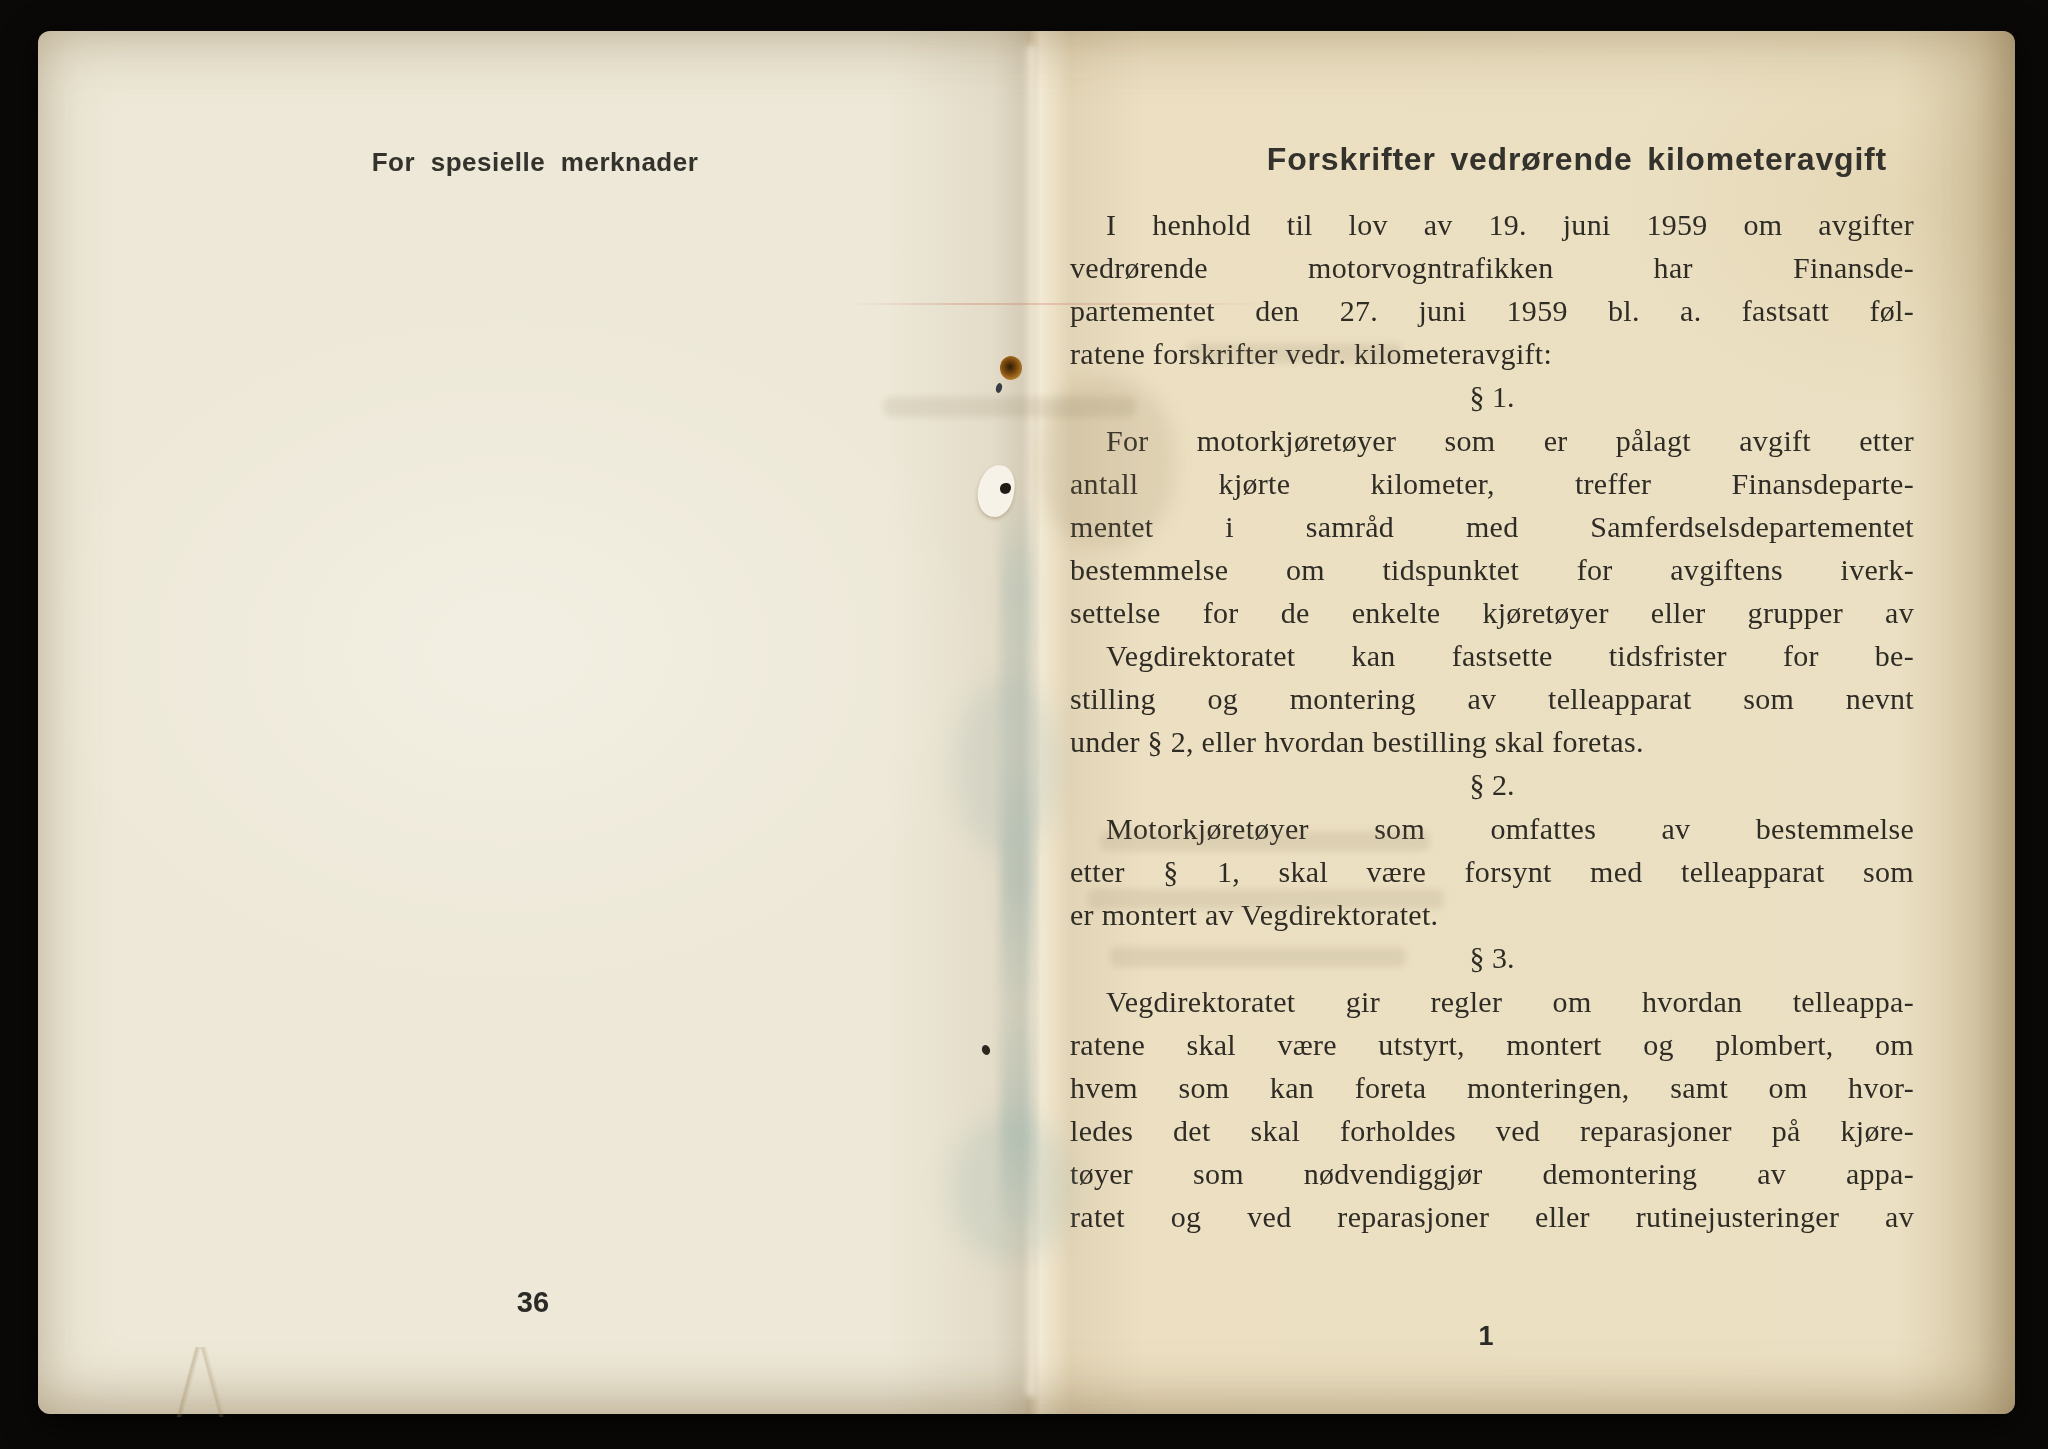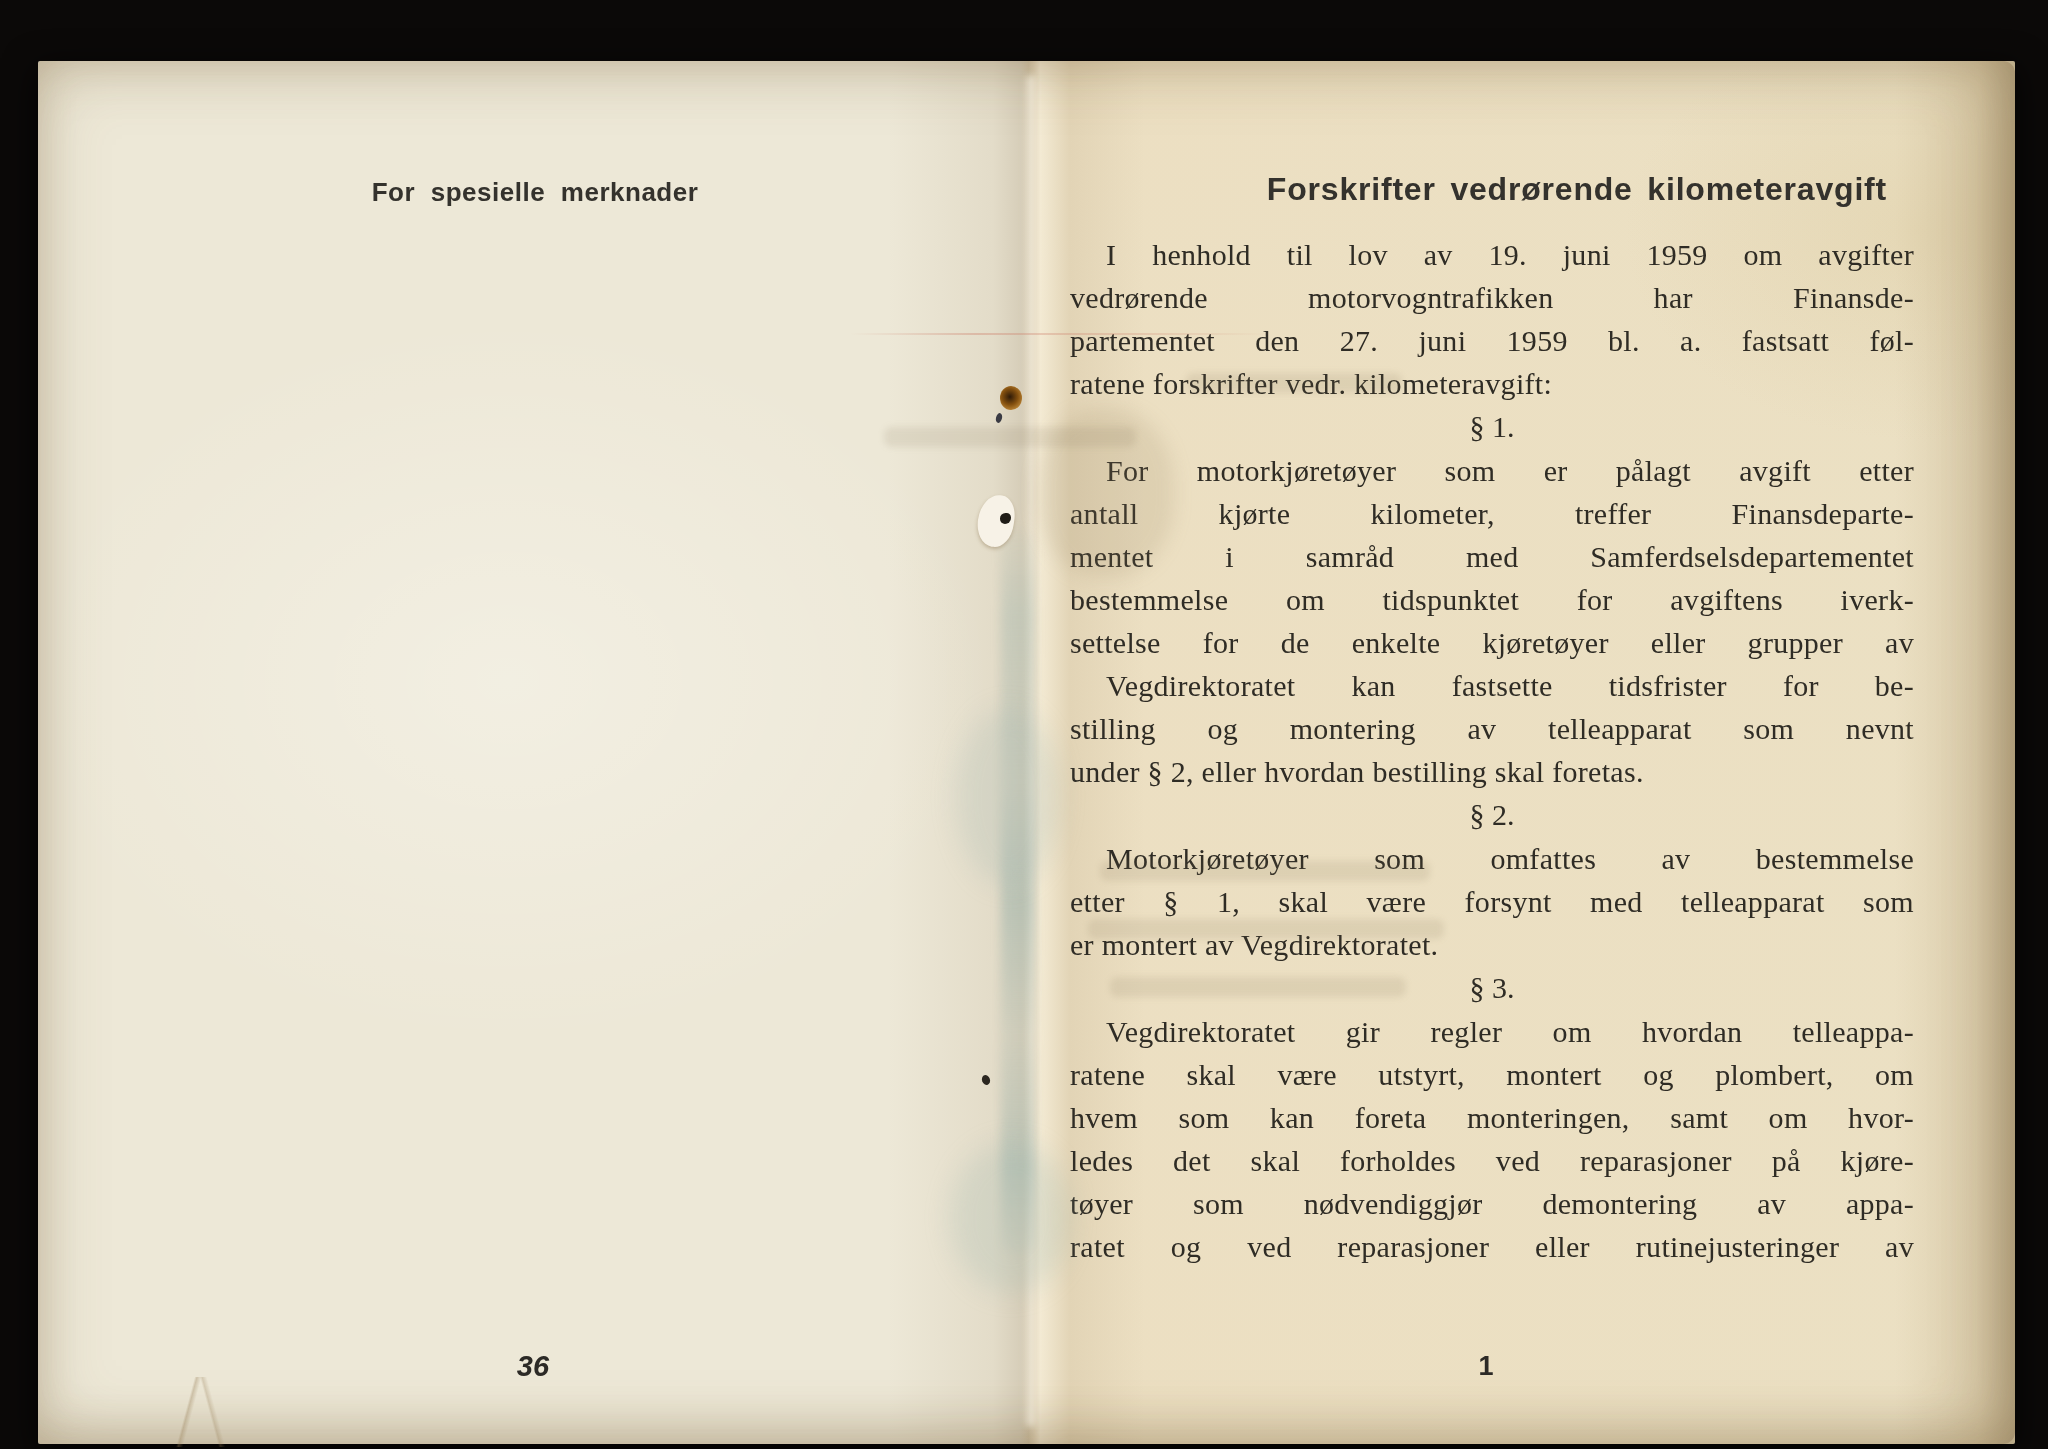--- a/index.html
+++ b/index.html
@@ -11,32 +11,31 @@
   }
   html,body{margin:0;padding:0;}
   body{
     width:2048px;height:1449px;
     background:var(--background);
     position:relative;overflow:hidden;
     font-family:"Liberation Serif","DejaVu Serif",serif;
   }
   .paper{
     position:absolute;left:38px;top:31px;width:1977px;height:1383px;
-    border-radius:2px;
+    border-radius:12px;
     background:
       radial-gradient(ellipse 700px 520px at 470px 620px, rgba(255,255,252,0.30), transparent 70%),
       radial-gradient(ellipse 420px 300px at 1880px 170px, rgba(210,190,140,0.25), transparent 70%),
       linear-gradient(90deg, rgba(0,0,0,0) 43%, rgba(140,115,75,0.10) 48.3%, rgba(118,94,58,0.22) 50.1%, rgba(255,252,240,0.38) 50.7%, rgba(140,115,75,0.10) 52.2%, rgba(0,0,0,0) 56%),
       linear-gradient(90deg, var(--paper-left) 0%, var(--paper-left) 49.7%, #ecdfc2 50.4%, var(--paper-right) 100%);
     box-shadow:
       inset 0 0 70px rgba(120,95,55,0.26),
       inset -30px 0 60px rgba(130,100,55,0.18),
       inset 0 -12px 40px rgba(110,85,50,0.16),
       0 8px 34px rgba(0,0,0,0.85);
-    margin-top: 30px;
   }
   .paper *{position:absolute;}
   .page{top:0;height:100%;}
   .page-left{left:0;width:50.2%;}
   .page-right{left:50.2%;width:49.8%;}
 
   
   .left-header{
     left:317px;top:113px;width:360px;height:36px;
     font-family:"Liberation Sans","DejaVu Sans",sans-serif;
@@ -66,21 +65,21 @@
   .right-body .bodyheading{
     position:relative;display:block;width:100%;height:44px;
     font-size:30px;line-height:44px;text-align:center;
     color:var(--ink);
   }
   .pagenum{
     font-family:"Liberation Sans","DejaVu Sans",sans-serif;
     font-weight:bold;font-size:29px;line-height:34px;
     color:#2c2a26;text-align:center;width:80px;height:34px;
   }
-  .pagenum-left{left:455px;top:1288px;font-style:italic;}
+  .pagenum-left{left:455px;top:1254px;}
   .pagenum-right{left:1408px;top:1288px;font-size:27px;}
 
   
   .fold-line{left:988px;top:14px;width:9px;height:1352px;
     background:rgba(255,253,244,0.5);filter:blur(3px);border-radius:5px;}
   .stain-blue{left:963px;top:468px;width:34px;height:726px;
     background:linear-gradient(180deg,
       rgba(168,189,180,0.05) 0%, rgba(168,189,180,0.40) 12%,
       rgba(168,189,180,0.22) 35%, rgba(150,178,172,0.45) 52%,
       rgba(168,189,180,0.20) 70%, rgba(150,178,172,0.42) 88%,

